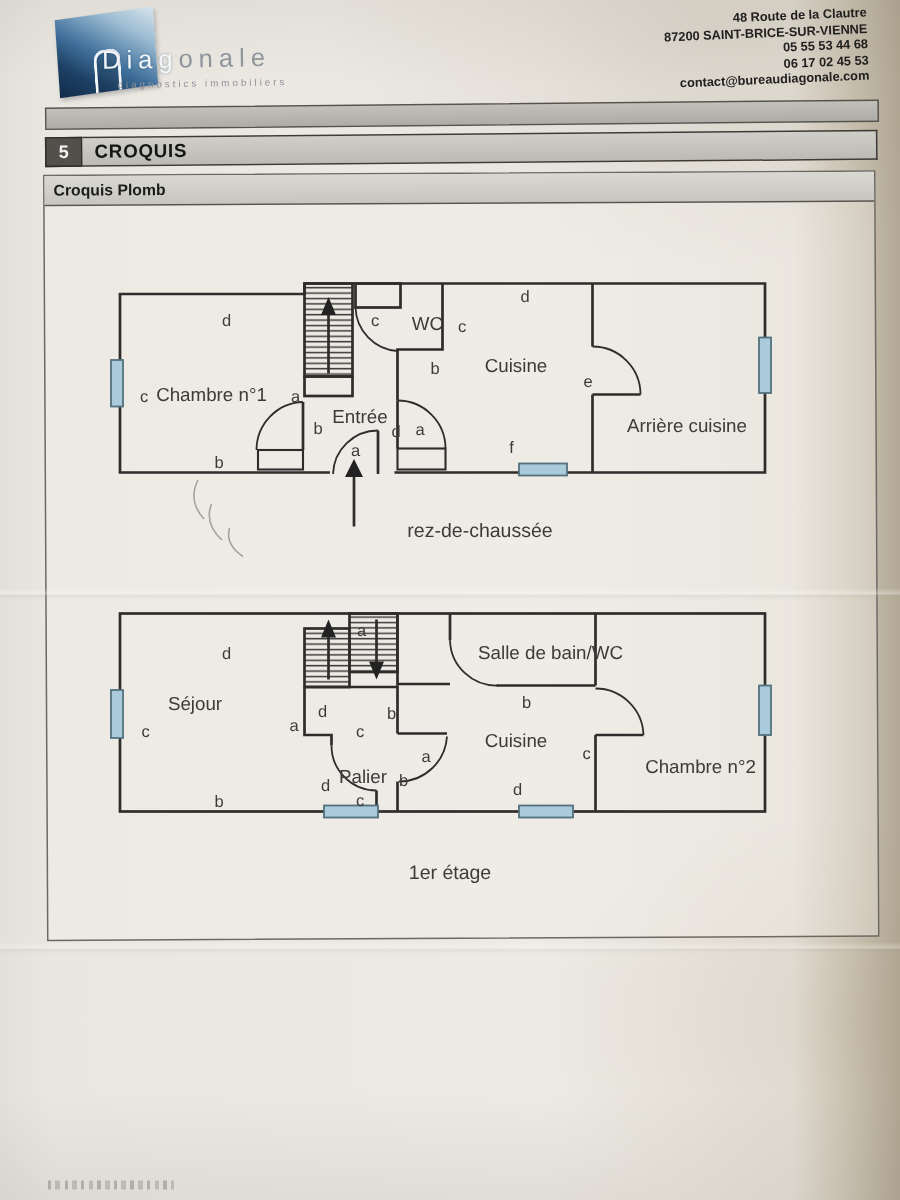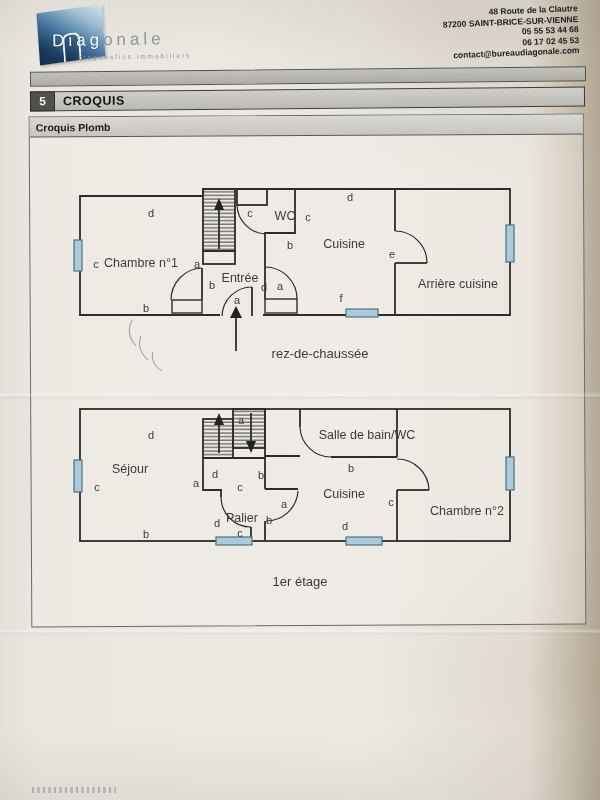--- a/index.html
+++ b/index.html
@@ -17,21 +17,21 @@
   .fold.f2{top:628px;height:8px;background:linear-gradient(180deg,transparent,rgba(255,255,255,.5) 45%,rgba(150,140,120,.2) 65%,transparent);}
 
   
   .logo{position:absolute;left:30px;top:6px;width:180px;height:60px;transform:rotate(-1deg);}
   .logo-shape{position:absolute;left:8px;top:2px;width:66px;height:52px;transform:rotate(-7deg) skewX(-4deg);
     background:linear-gradient(215deg,#d8e4ed 0%,#9cbcd2 25%,#41719c 55%,#1c3f63 78%,#122c49 100%);
     box-shadow:1px 2px 3px rgba(80,80,90,.35);}
   .logo-door{position:absolute;left:24px;top:24px;width:14px;height:26px;border:2px solid #f2f6f9;border-bottom:none;
     border-radius:7px 7px 0 0;background:rgba(10,30,50,.25);}
   .brand{position:absolute;left:22px;top:24px;font-size:17px;letter-spacing:4px;font-weight:400;white-space:nowrap;}
-  .brand .p1{color:#f4f7fa;text-shadow:0 0 2px rgba(20,50,80,.4);}
+  .brand .p1{color:#f4f7fa;text-shadow:0 0 2px rgba(20,50,80,.4);margin-left:16px;}
   .brand .p2{color:#8f959d;}
   .tagline{position:absolute;left:48px;top:47px;font-size:6.5px;letter-spacing:2px;color:#8d929a;white-space:nowrap;}
   .contact{position:absolute;right:22px;top:3px;text-align:right;font-size:8.5px;font-weight:bold;
     color:#20201f;line-height:10.5px;transform:rotate(-2.4deg);transform-origin:right top;}
 
   
   .bar-top{position:absolute;left:30px;top:69px;width:554px;height:13px;border:1px solid #55534e;
     background:linear-gradient(180deg,#c2c0ba,#aeaca6);transform:rotate(-.55deg);}
   .croquis-row{position:absolute;left:30px;top:89px;width:555px;height:20px;transform:rotate(-.5deg);display:flex;}
   .num-box{width:25px;height:20px;background:#52504b;border:1px solid #2e2d29;box-sizing:border-box;

